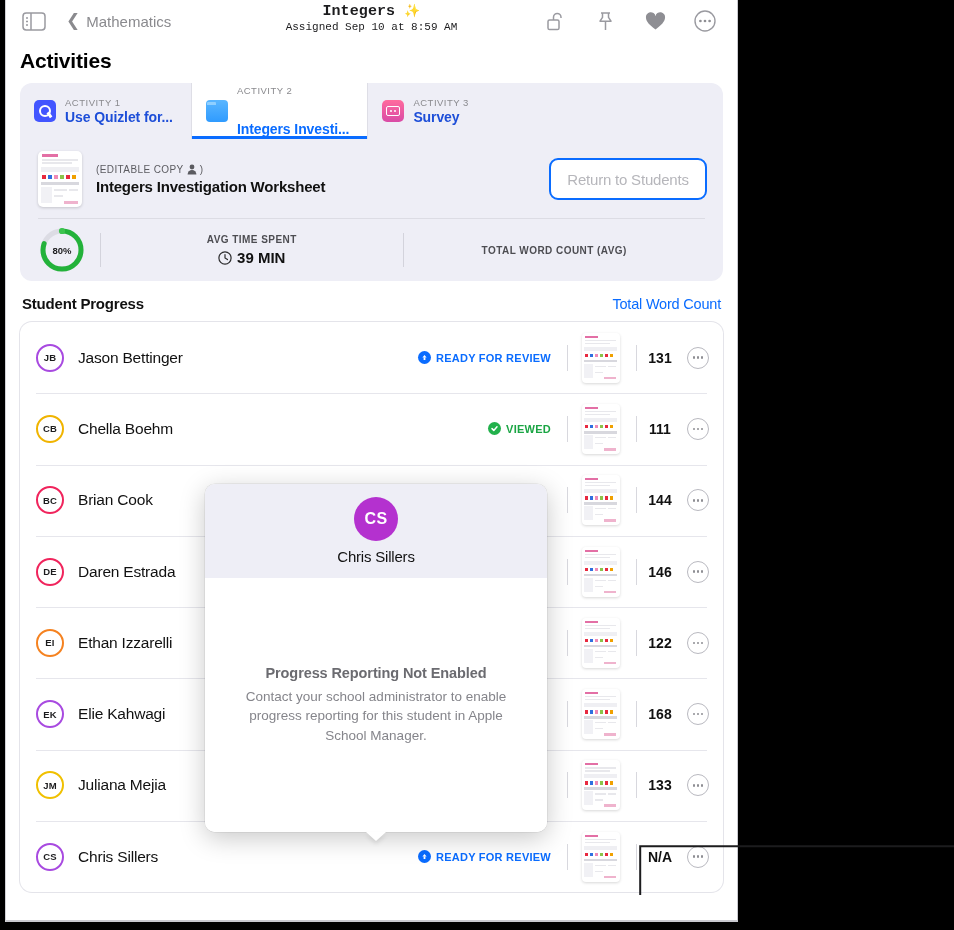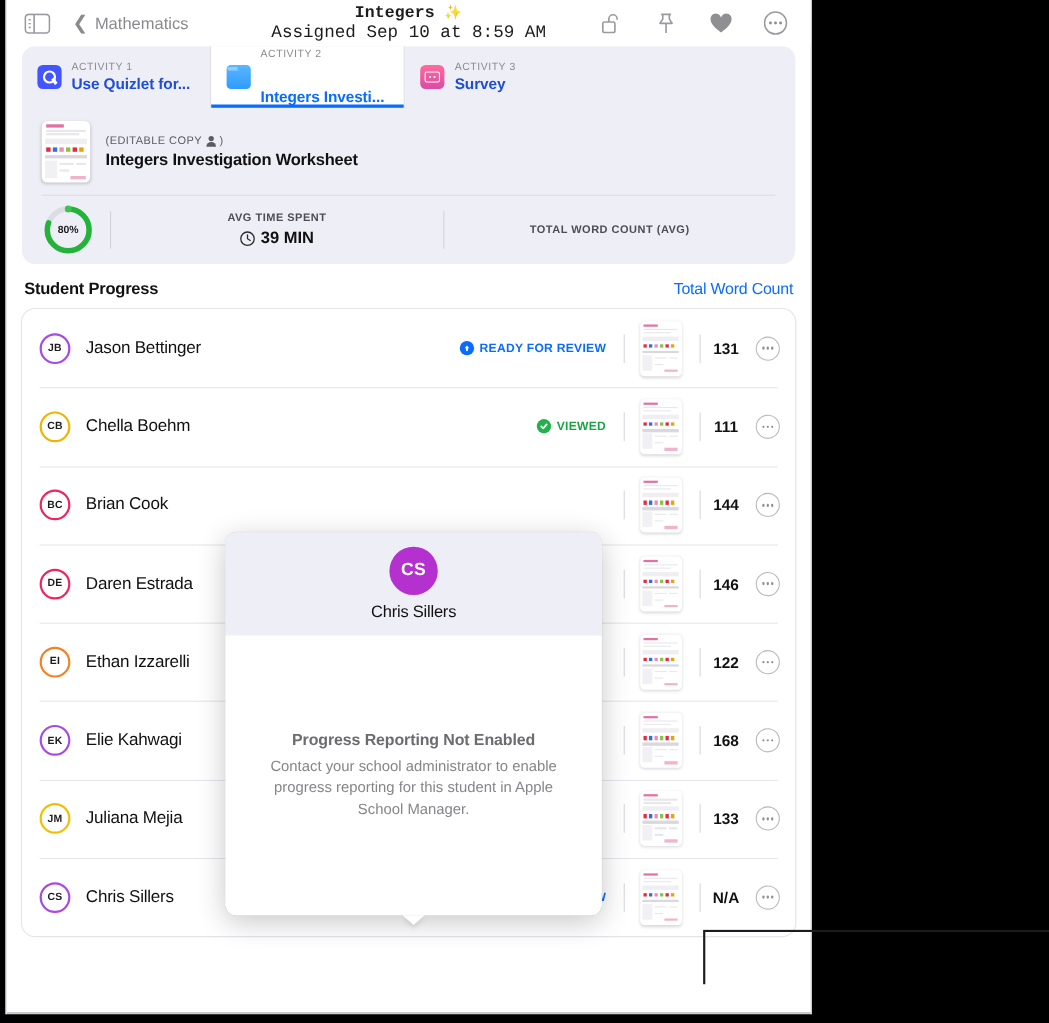--- a/index.html
+++ b/index.html
@@ -43,21 +43,21 @@
   .chev { font-size: 17px; font-weight: 400; line-height: 1; color: #8a8a8e; margin-top: -1px;}
   .tb-title {
     position: absolute; left: 0; right: 0; top: 3px;
     text-align: center; pointer-events: none; font-family: Liberation Mono, monospace;
   }
   .tb-title .t1 {
     font-size: 15px; font-weight: 700; color: #1c1c1e;
     letter-spacing: .1px;
   }
   .tb-title .sparkle { font-size: 13px; }
-  .tb-title .t2 { font-size: 16px; color: #1c1c1e; margin-top: 1px; }
+  .tb-title .t2 { font-size: 11px; color: #1c1c1e; margin-top: 1px; }
   .tb-right {
     margin-left: auto; display: flex; align-items: center;
     gap: 26px; padding-right: 20px;
   }
   .tb-icon { width: 24px; height: 24px; display: flex; align-items: center; justify-content: center; }
 
   
   .page-title {
     font-size: 21px; font-weight: 700; color: #000;
     padding: 7px 0 10px 14px; letter-spacing: -.2px;
@@ -285,20 +285,21 @@
           <svg width="22" height="22" viewBox="0 0 22 22">
             <circle cx="11" cy="11" r="10" fill="none" stroke="#9a9aa0" stroke-width="1.4"></circle>
             <circle cx="6.4" cy="11" r="1.35" fill="#8e8e93"></circle>
             <circle cx="11" cy="11" r="1.35" fill="#8e8e93"></circle>
             <circle cx="15.6" cy="11" r="1.35" fill="#8e8e93"></circle>
           </svg>
         </span>
       </div>
     </div>
 
+    <div class="page-title">Activities</div>
 
     <div class="activities-card">
 
       <div class="tabs">
         <div class="tab">
           <span class="tab-ico ico-quizlet">
                 <span class="q"></span>
               </span>
           <span class="tab-txt">
             <span class="tab-kicker">ACTIVITY 1</span>
@@ -353,20 +354,21 @@
             <span>
               <svg width="10" height="11" viewBox="0 0 10 11" style="display:block">
                 <circle cx="5" cy="3" r="2.4" fill="#5b5b60"></circle>
                 <path d="M0.6 10.4 a4.4 4.4 0 0 1 8.8 0 Z" fill="#5b5b60"></path>
               </svg>
             </span>
             <span>)</span>
           </span>
           <span class="assign-name">Integers Investigation Worksheet</span>
         </span>
+        <span class="return-btn">Return to Students</span>
       </div>
 
       <div class="stats-row">
         <span class="ring-wrap">
           <svg width="48" height="48" viewBox="0 0 48 48">
             <circle cx="24" cy="24" r="19" fill="none" stroke="#dcdce4" stroke-width="5"></circle>
             <circle cx="24" cy="24" r="19" fill="none" stroke="#23b23a" stroke-width="5" stroke-linecap="round" stroke-dasharray="95.5 119.4" transform="rotate(-90 24 24)"></circle>
             <circle cx="24" cy="5" r="3.1" fill="#3cc44e"></circle>
           </svg>
           <span class="ring-pct">80%</span>

